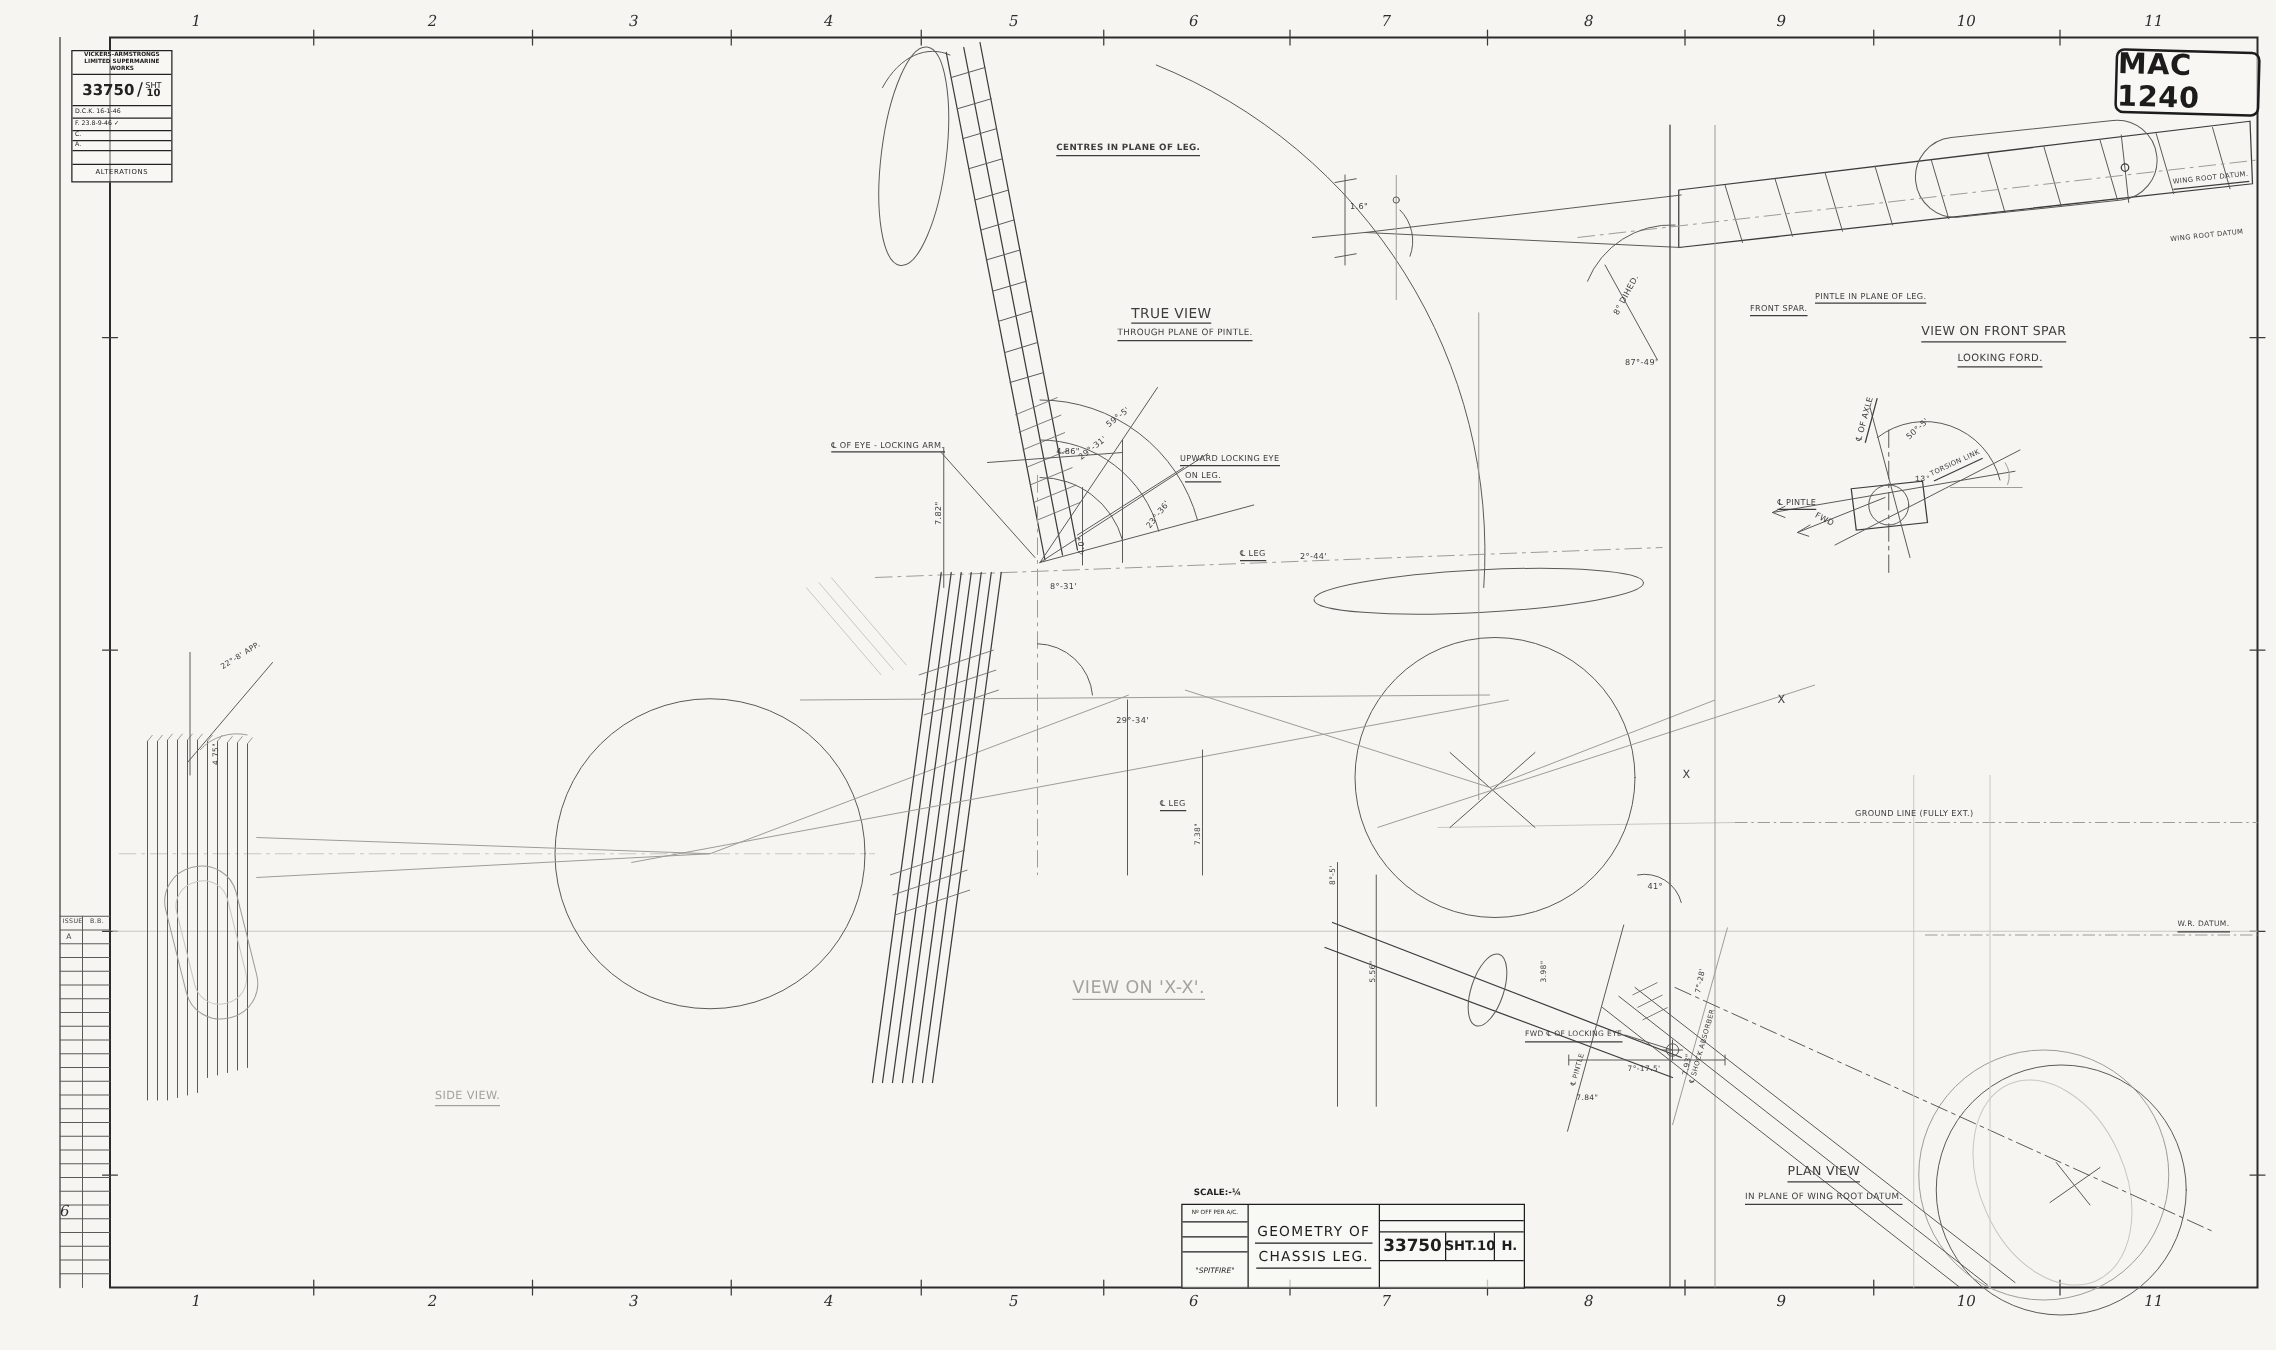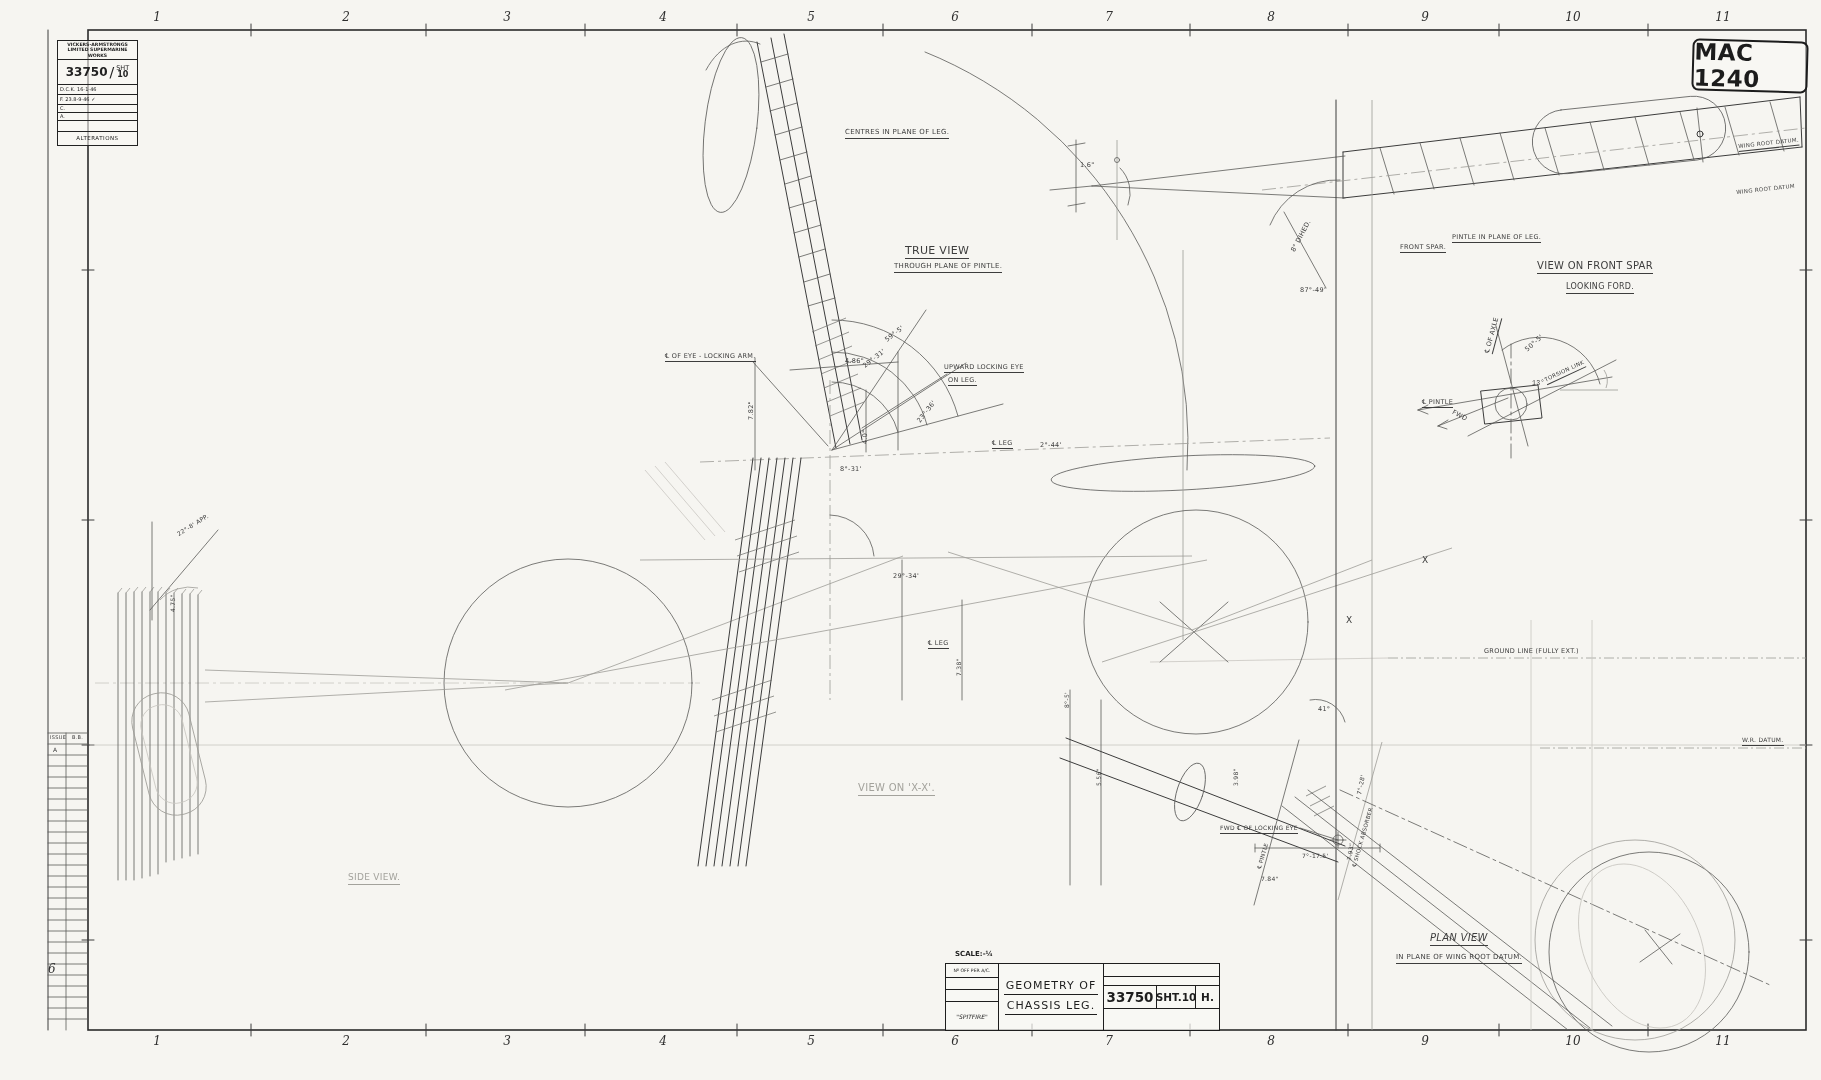--- a/index.html
+++ b/index.html
@@ -190,28 +190,28 @@
       <circle class="s3" cx="1635" cy="940" r="100"></circle>
       <ellipse class="s4" cx="1642" cy="946" rx="58" ry="86" transform="rotate(-24 1642 946)"></ellipse>
       <path class="s2" d="M1282 806L1568 1030M1295 797L1590 1028M1308 790L1612 1026"></path>
       <path class="s2 dd" d="M1340 790L1770 985"></path>
       <path class="s2" d="M1640 962L1680 934M1645 930L1672 964"></path>
       <path class="s4" d="M1531 620V1030M1592 620V1030"></path>
     </g>
   </svg>
 
   <div id="ann-layer">
-      <div class="ann und" style="left: 845px; top: 129px; font-size: 7px;">CENTRES IN PLANE OF LEG.</div>
+      <div class="ann und" style="left: 845px; top: 115px; font-size: 7px; font-weight: bold;">CENTRES IN PLANE OF LEG.</div>
       <div class="ann und" style="left: 905px; top: 245px; font-size: 11px;">TRUE VIEW</div>
       <div class="ann und" style="left: 894px; top: 263px; font-size: 7px;">THROUGH PLANE OF PINTLE.</div>
       <div class="ann und" style="left: 1537px; top: 261px; font-size: 10px;">VIEW ON FRONT SPAR</div>
       <div class="ann und" style="left: 1566px; top: 283px; font-size: 8px;">LOOKING FORD.</div>
-      <div class="ann light und" style="left: 858px; top: 783px; font-size: 10px;">VIEW ON 'X-X'.</div>
+      <div class="ann light und" style="left: 858px; top: 783px; font-size: 14px;">VIEW ON 'X-X'.</div>
       <div class="ann light und" style="left: 348px; top: 857px; font-size: 9px; margin-top: 16px;">SIDE VIEW.</div>
-      <div class="ann und" style="left: 1430px; top: 933px; font-size: 10px; font-style: italic;">PLAN VIEW</div>
+      <div class="ann und" style="left: 1430px; top: 933px; font-size: 10px;">PLAN VIEW</div>
       <div class="ann und" style="left: 1396px; top: 954px; font-size: 7px;">IN PLANE OF WING ROOT DATUM.</div>
       <div class="ann und" style="left: 665px; top: 353px; font-size: 6.5px;">℄ OF EYE - LOCKING ARM.</div>
       <div class="ann und" style="left: 944px; top: 364px; font-size: 6.5px;">UPWARD LOCKING EYE</div>
       <div class="ann und" style="left: 948px; top: 377px; font-size: 6.5px;">ON LEG.</div>
       <div class="ann" style="left: 884px; top: 338px; font-size: 6.5px; transform: rotate(-38deg);">59°-5'</div>
       <div class="ann" style="left: 862px; top: 364px; font-size: 6.5px; transform: rotate(-38deg);">29°-31'</div>
       <div class="ann" style="left: 916px; top: 420px; font-size: 6.5px; transform: rotate(-52deg);">23°-36'</div>
       <div class="ann" style="left: 862px; top: 444px; font-size: 6.5px; transform: rotate(-90deg);">4.0"</div>
       <div class="ann und" style="left: 992px; top: 440px; font-size: 6.5px;">℄ LEG</div>
       <div class="ann" style="left: 1040px; top: 442px; font-size: 6.5px;">2°-44'</div>

